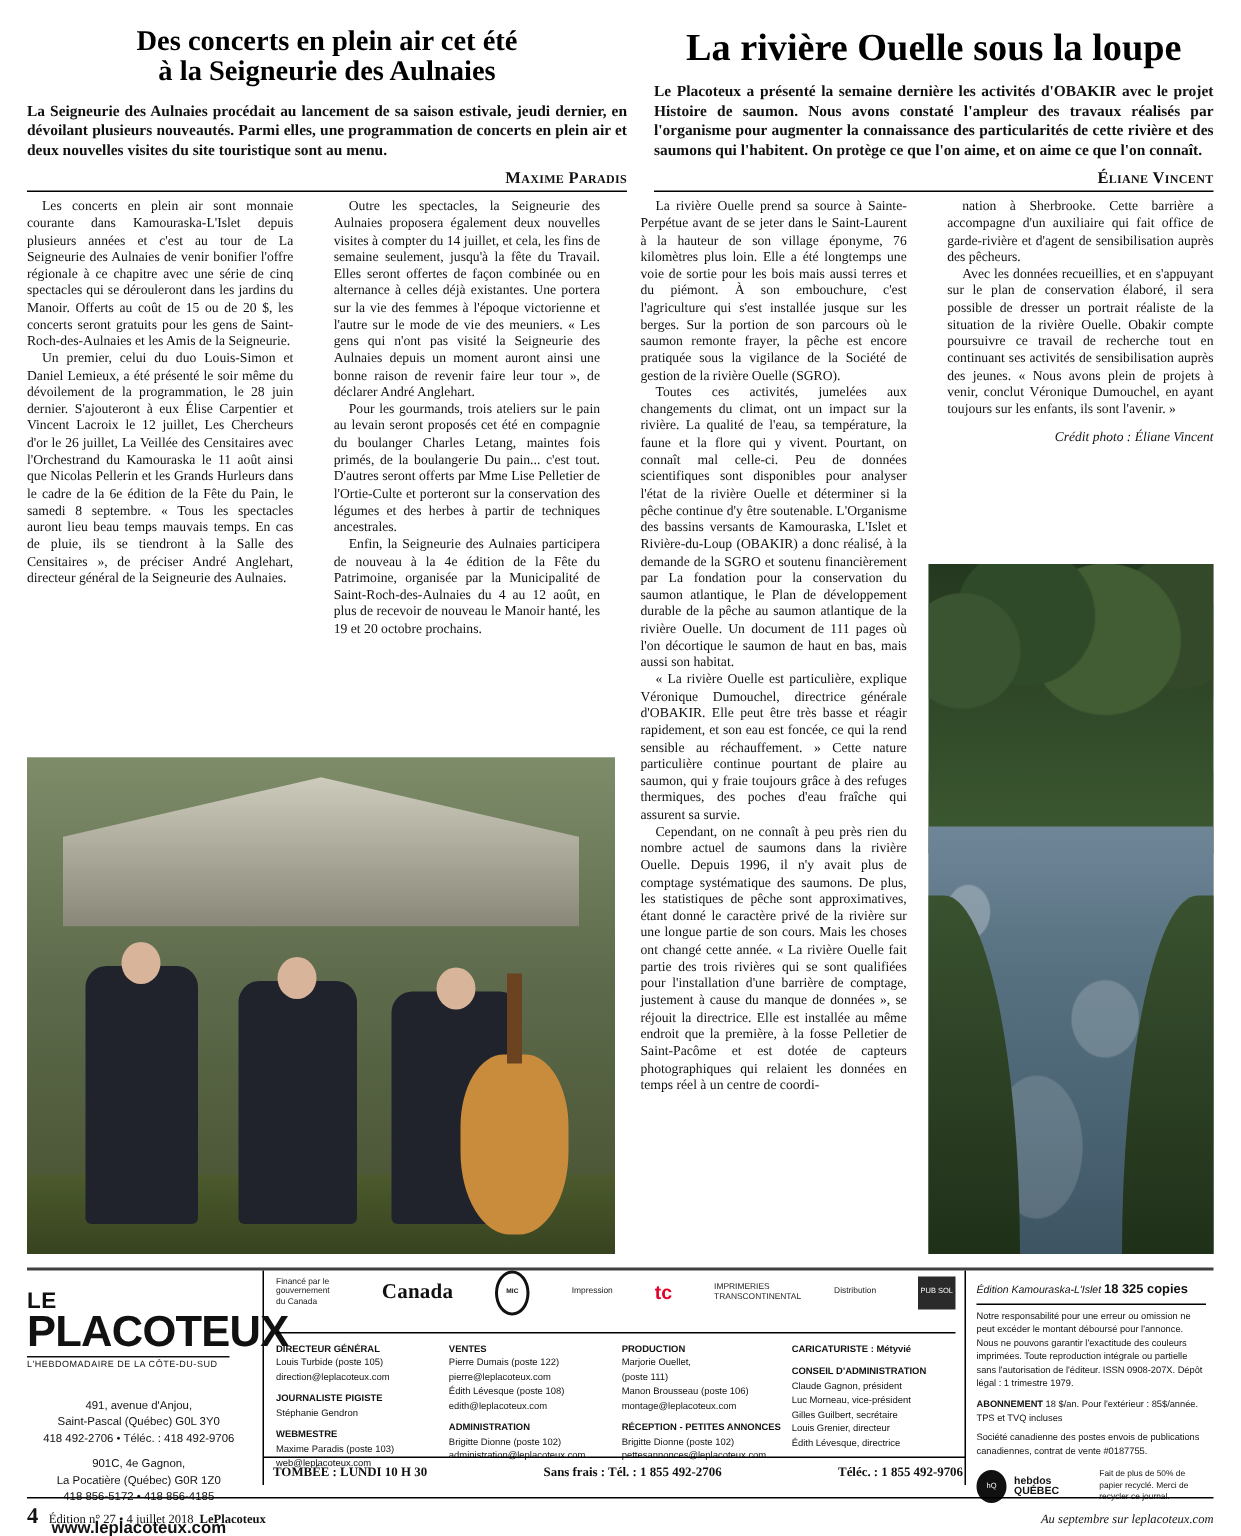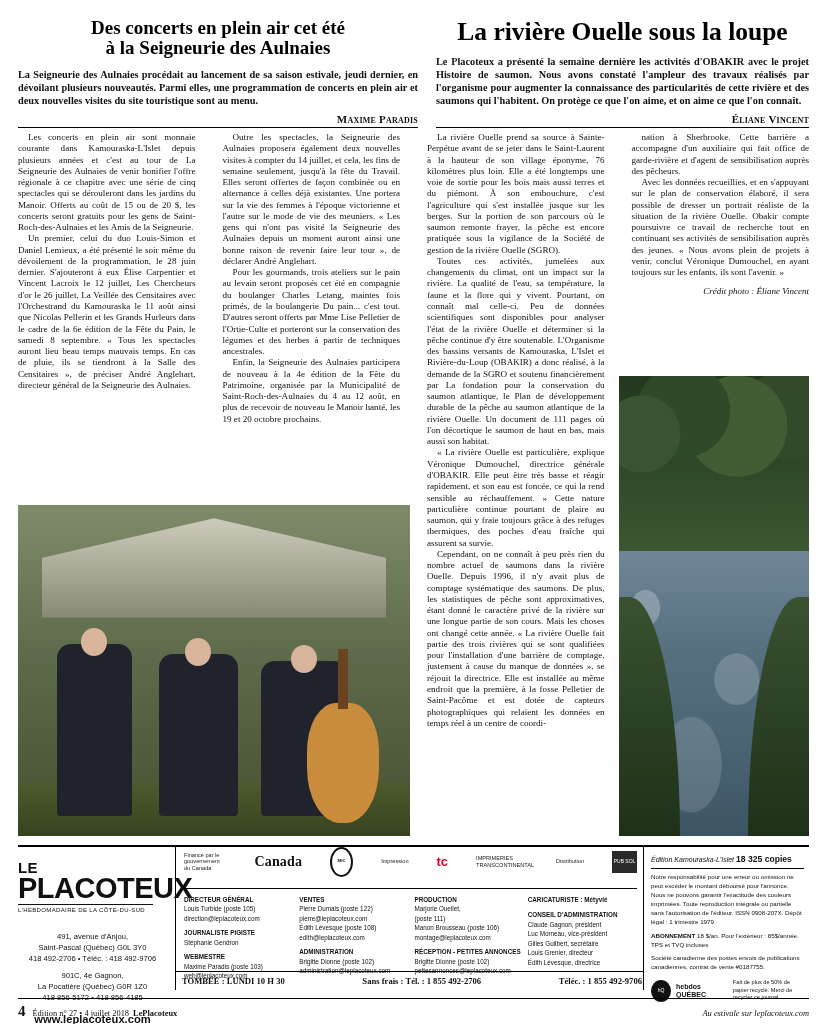--- a/index.html
+++ b/index.html
@@ -107,21 +107,21 @@
     left: 619px; top: 376px;
     width: 190px; height: 460px;
   }
 
   
   .footer {
     position: absolute;
     left: 18px; top: 845px;
     width: 791px;
     height: 145px;
-    border-top: 2px solid #000000;
+    border-top: 2px solid #404040;
     display: flex;
     font-family: "Liberation Sans", sans-serif;
   }
   .foot-logo {
     width: 158px;
     padding-top: 14px;
     padding-right: 8px;
     border-right: 1px solid #000;
   }
   .logo-word {
@@ -504,16 +504,16 @@
         <div class="hebdos-txt">hebdos QUÉBEC</div>
         <div class="recycl">Fait de plus de 50% de papier recyclé. Merci de recycler ce journal.</div>
       </div>
     </div>
   </div>
 
   <div class="pagefoot">
     <span class="folio">4</span>
     <span class="folio-txt">Édition n° 27  •  4 juillet 2018</span>
     <span class="folio-logo">LePlacoteux</span>
-    <span class="pagefoot-right">Au estivale sur leplacoteux.com</span>
+    <span class="pagefoot-right">Au septembre sur leplacoteux.com</span>
   </div>
 
 </div>
 
 </body></html>

